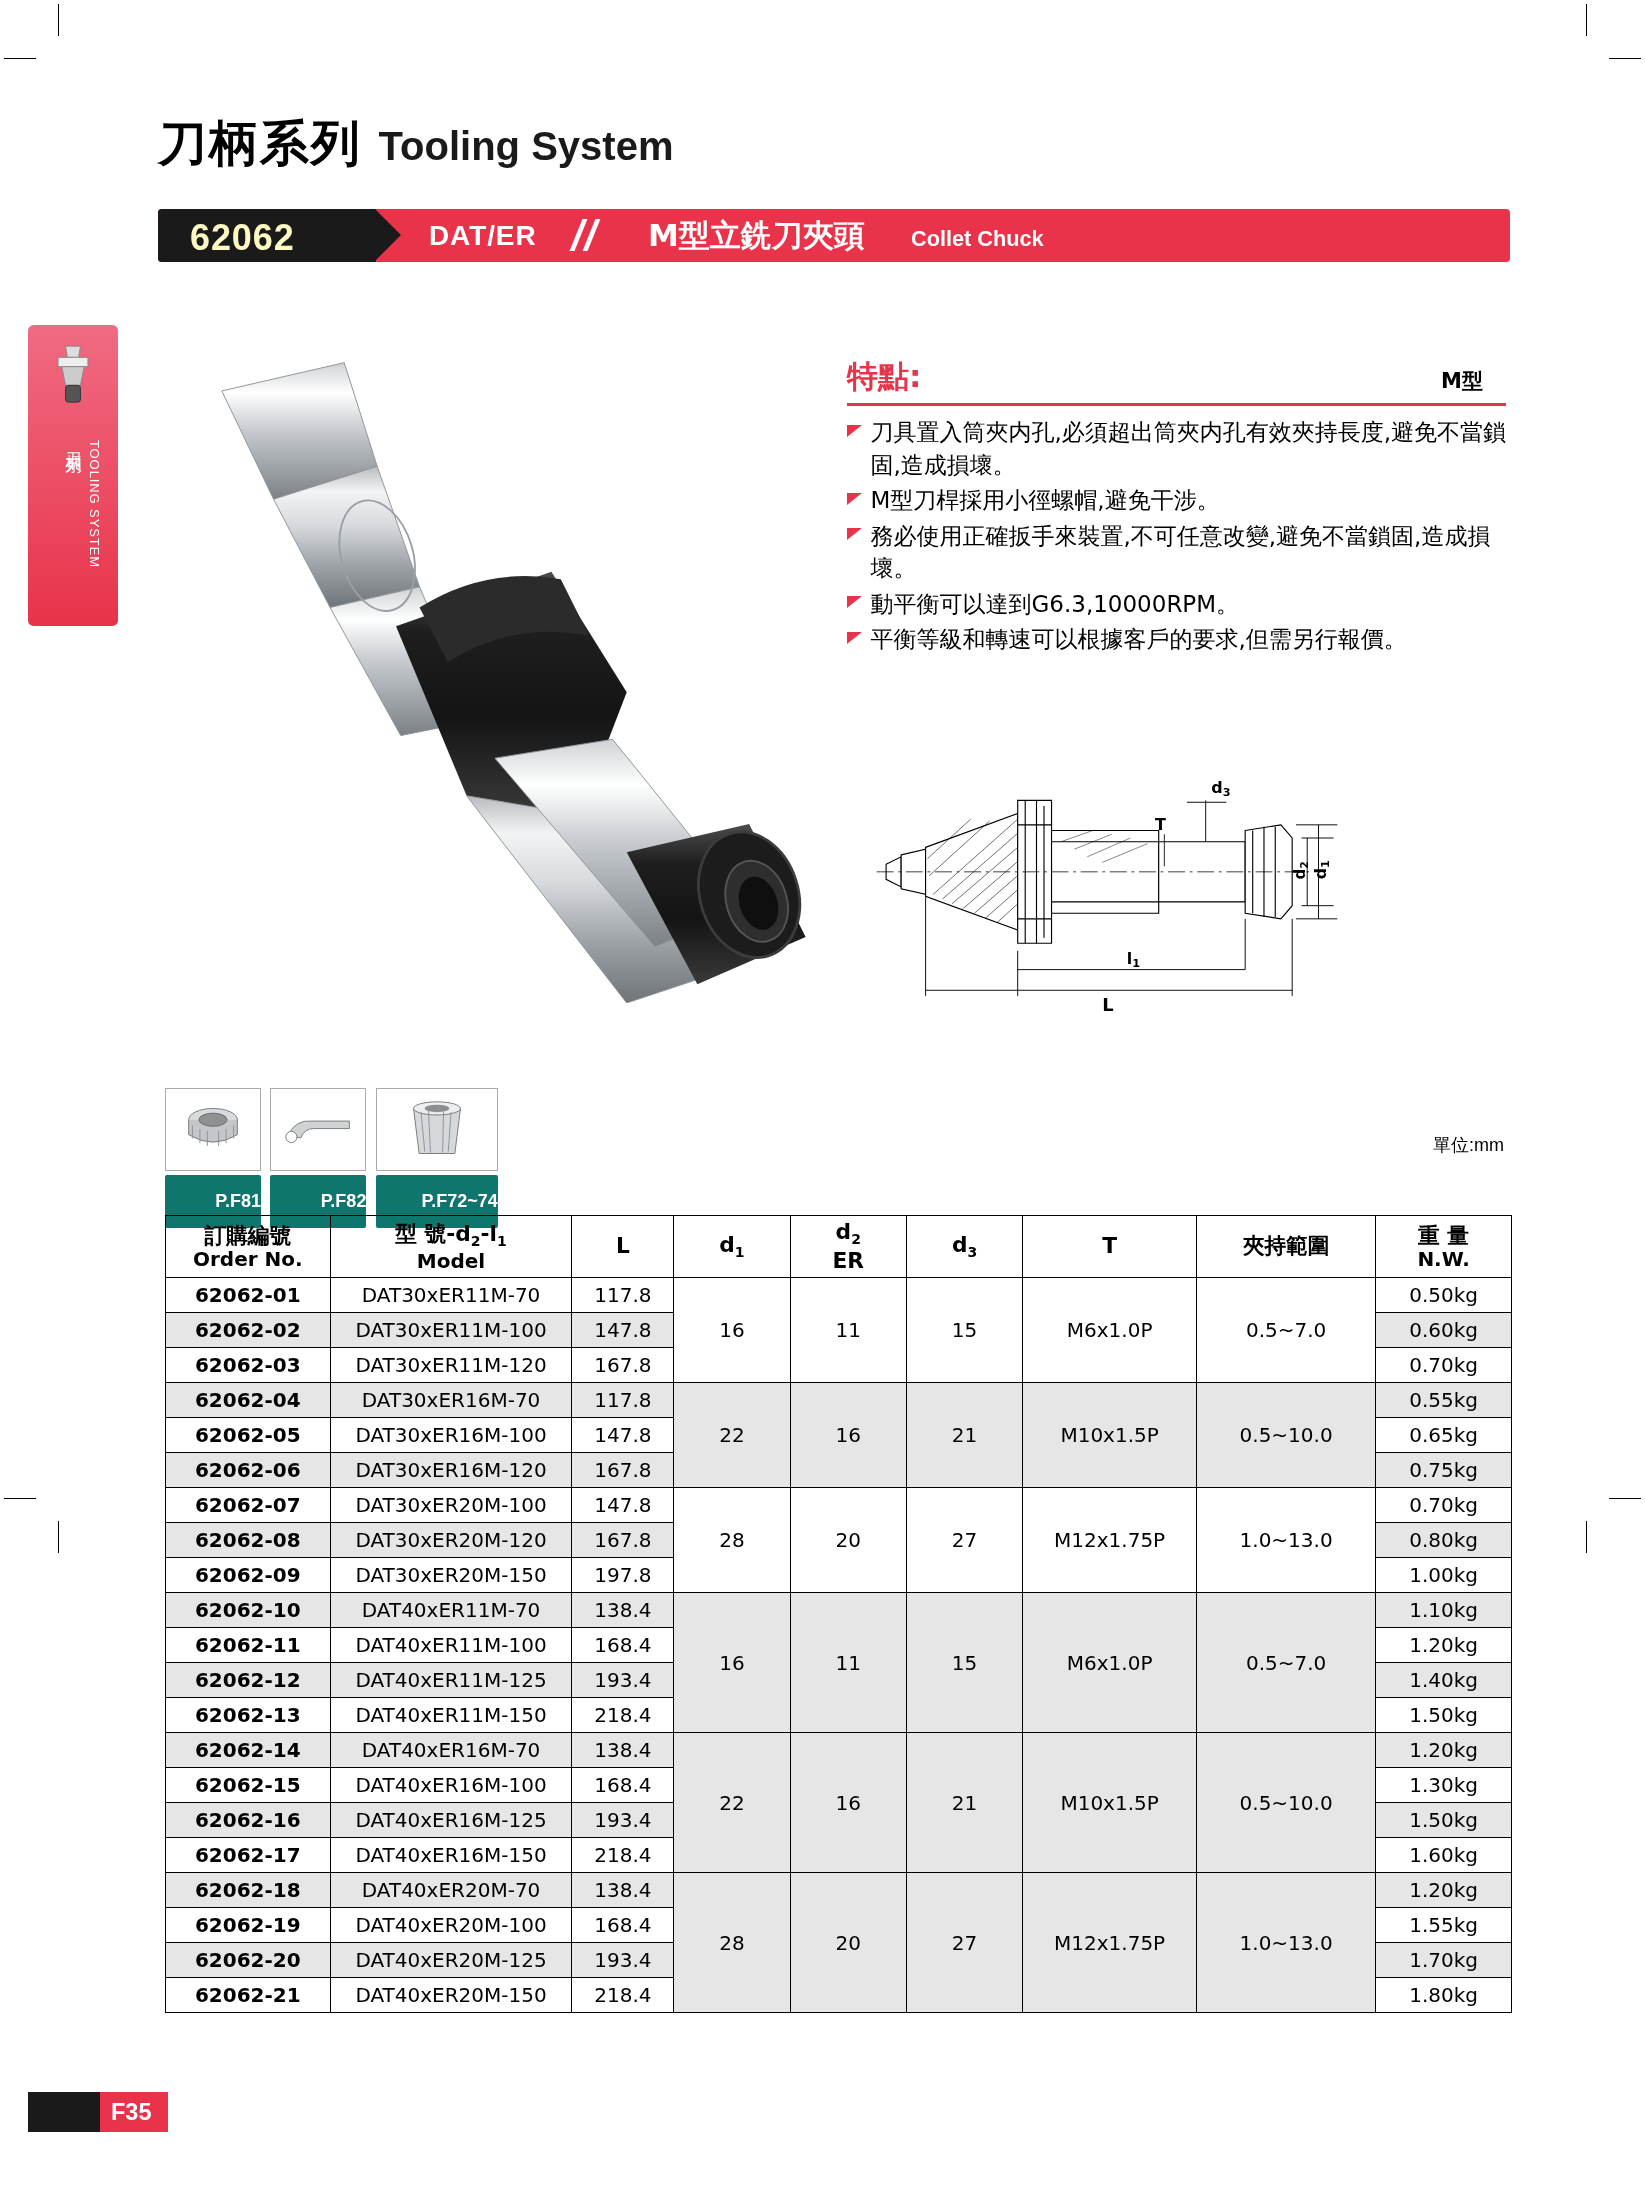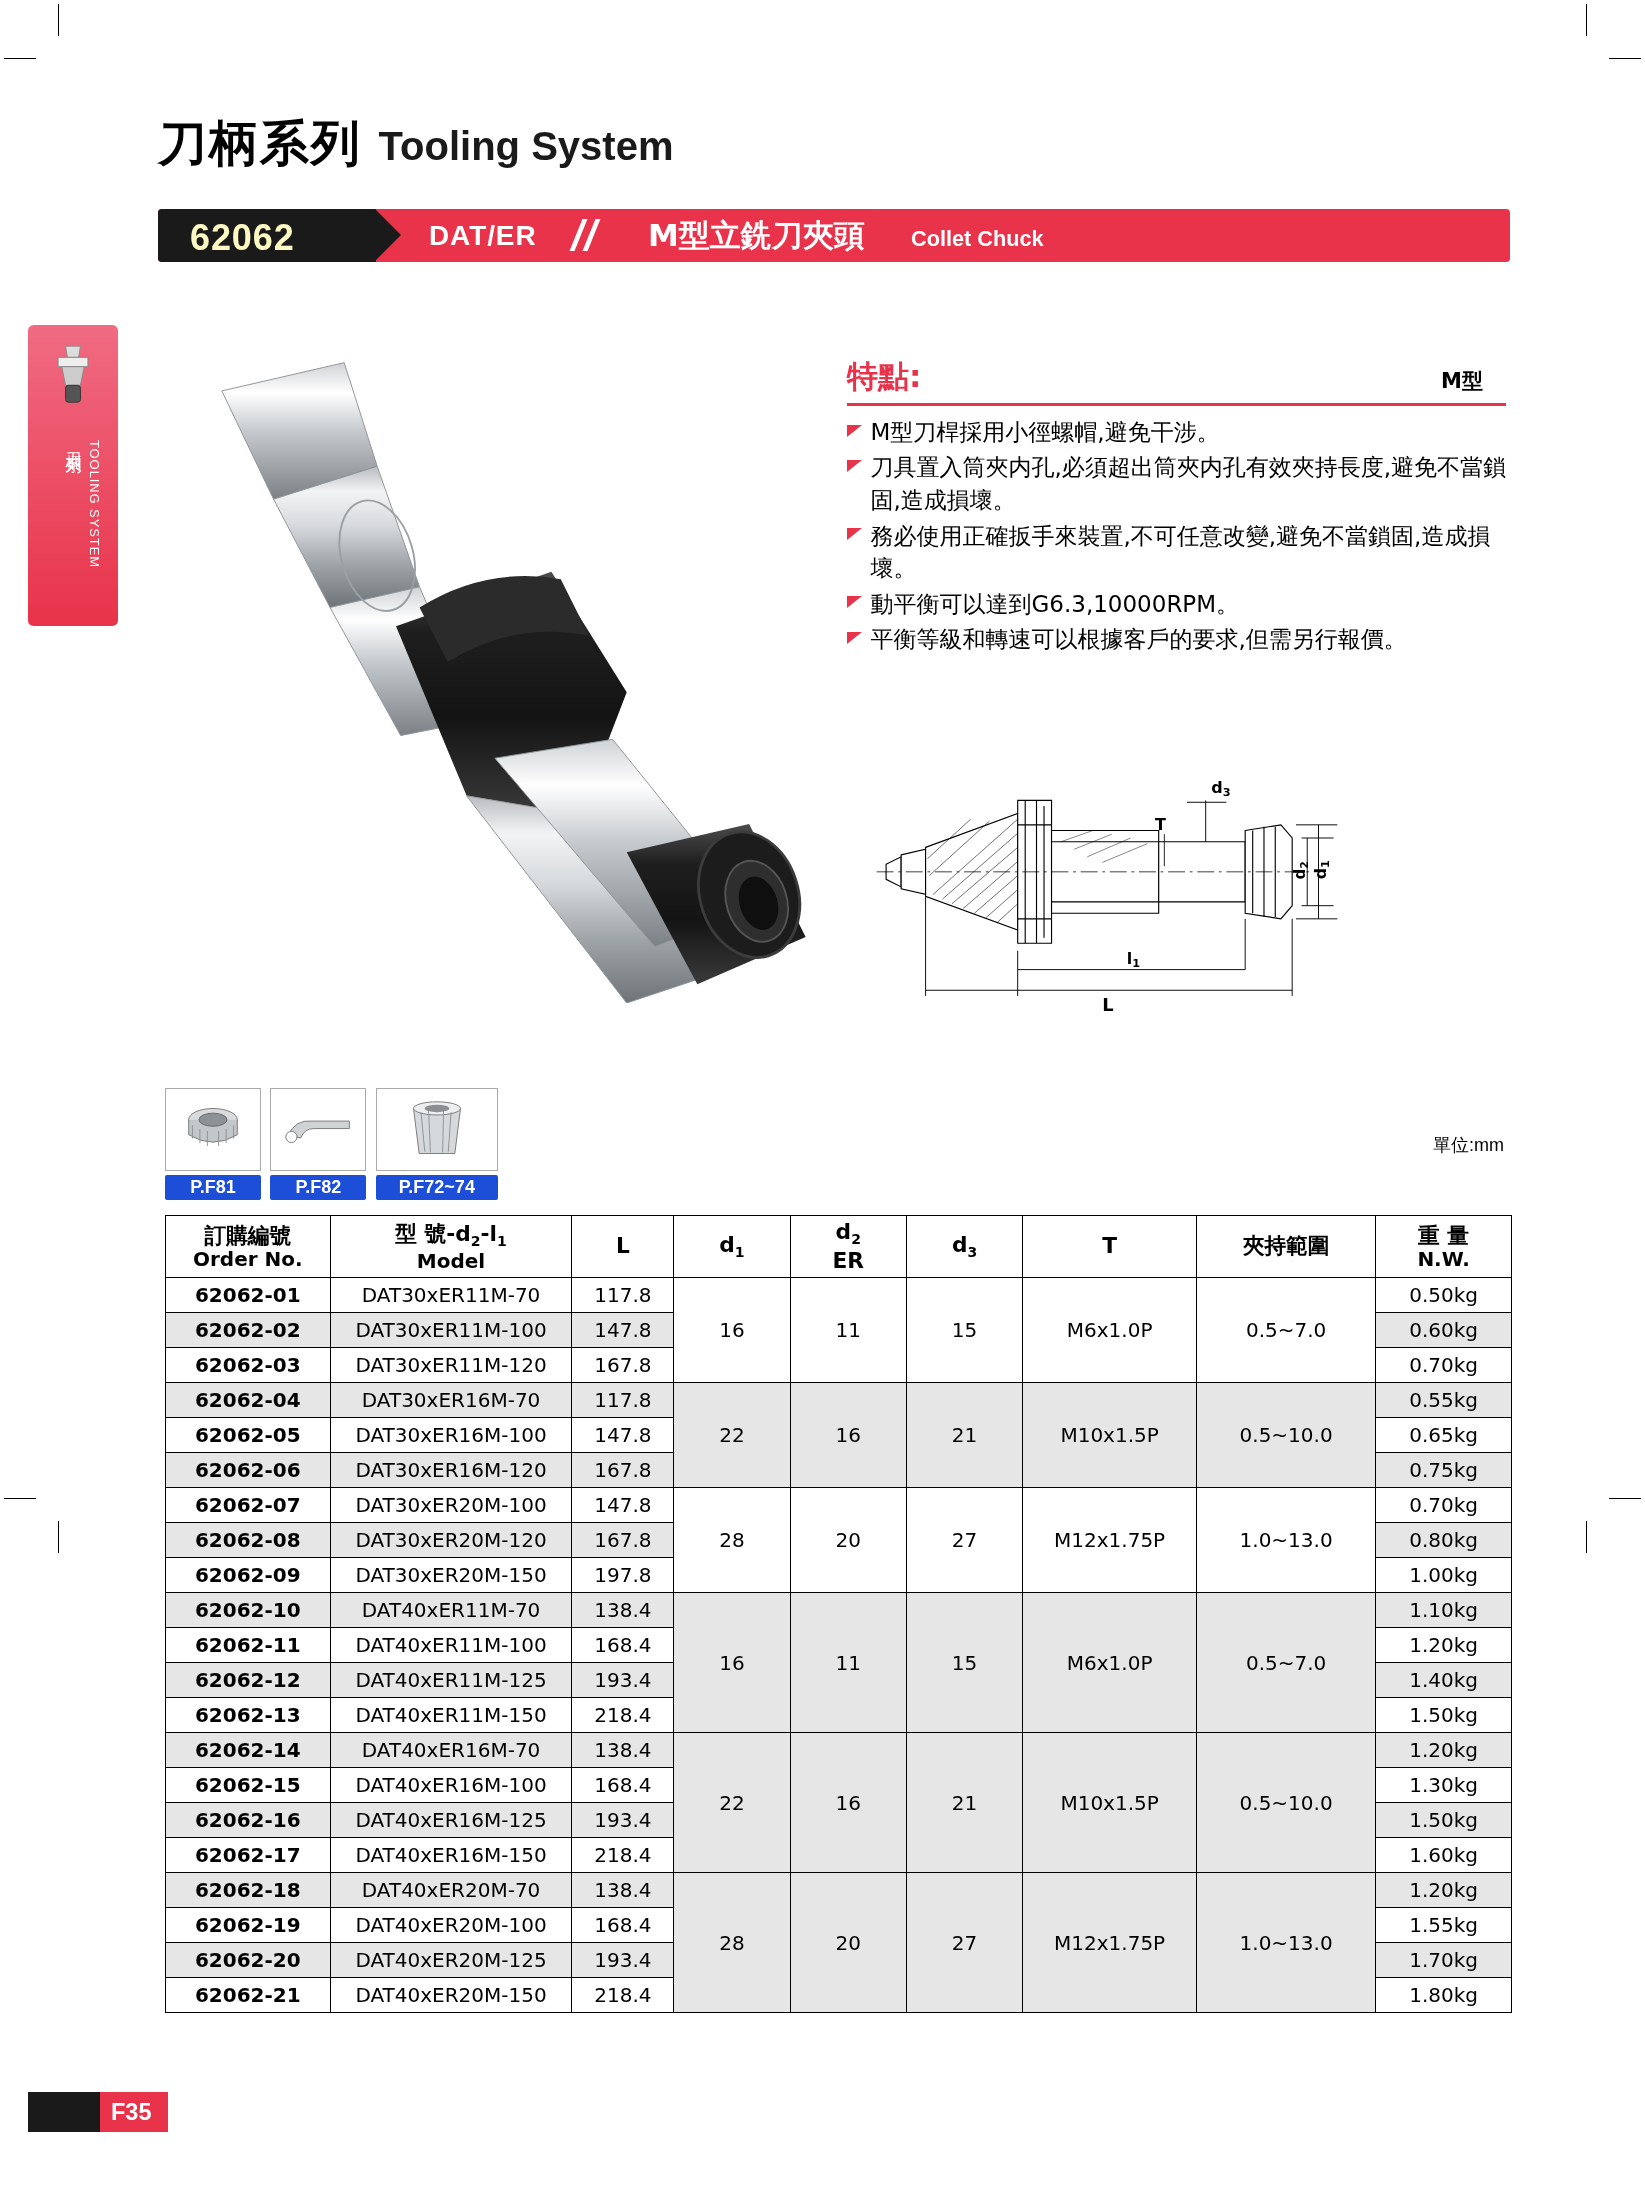--- a/index.html
+++ b/index.html
@@ -131,22 +131,22 @@
   }
   .acc-box {
     width:96px; height:83px; border:0.9px solid #aaa; background:#fff;
     display:flex; align-items:center; justify-content:center;
   }
   .acc-box.wide { width:122px; }
   .acc-tags {
     position:absolute; left:165px; top:1175px; display:flex; gap:9.4px;
   }
   .acc-tag {
-    background:#1d4ed8; color:#fff; font-size:18px; font-weight:bold;
-    padding:2px 0; text-align:center; border-radius:1.9px;
+    background:#0f766e; color:#fff; font-size:18px; font-weight:bold;
+    padding:16px 0; text-align:right; border-radius:1.9px;
   }
   .unit {
     position:absolute; right:141px; top:1133px; font-size:18px;
     font-family:Liberation Sans, sans-serif;
   }
 
   
   table.spec {
     position:absolute; left:165px; top:1215px;
     border-collapse:collapse; width:1347px;
@@ -261,25 +261,25 @@
     <ellipse cx="608" cy="612" rx="32" ry="44" fill="#2e2e2e" stroke="#555" stroke-width="2" transform="rotate(-18 608 612)"></ellipse>
     <ellipse cx="610" cy="614" rx="20" ry="29" fill="#0f0f0f" transform="rotate(-18 610 614)"></ellipse>
   </svg>
 
   <div class="feat-title">特點:</div>
   <div class="feat-mtype">M型</div>
   <div class="feat-line"></div>
   <div class="feat-list">
     <div class="feat-item">
       <span class="feat-mark"></span>
-      <span class="feat-text">M型刀桿採用小徑螺帽,避免干涉。</span>
+      <span class="feat-text">刀具置入筒夾内孔,必須超出筒夾内孔有效夾持長度,避免不當鎖固,造成損壞。</span>
     </div>
     <div class="feat-item">
       <span class="feat-mark"></span>
-      <span class="feat-text">刀具置入筒夾内孔,必須超出筒夾内孔有效夾持長度,避免不當鎖固,造成損壞。</span>
+      <span class="feat-text">M型刀桿採用小徑螺帽,避免干涉。</span>
     </div>
     <div class="feat-item">
       <span class="feat-mark"></span>
       <span class="feat-text">務必使用正確扳手來裝置,不可任意改變,避免不當鎖固,造成損壞。</span>
     </div>
     <div class="feat-item">
       <span class="feat-mark"></span>
       <span class="feat-text">動平衡可以達到G6.3,10000RPM。</span>
     </div>
     <div class="feat-item">

